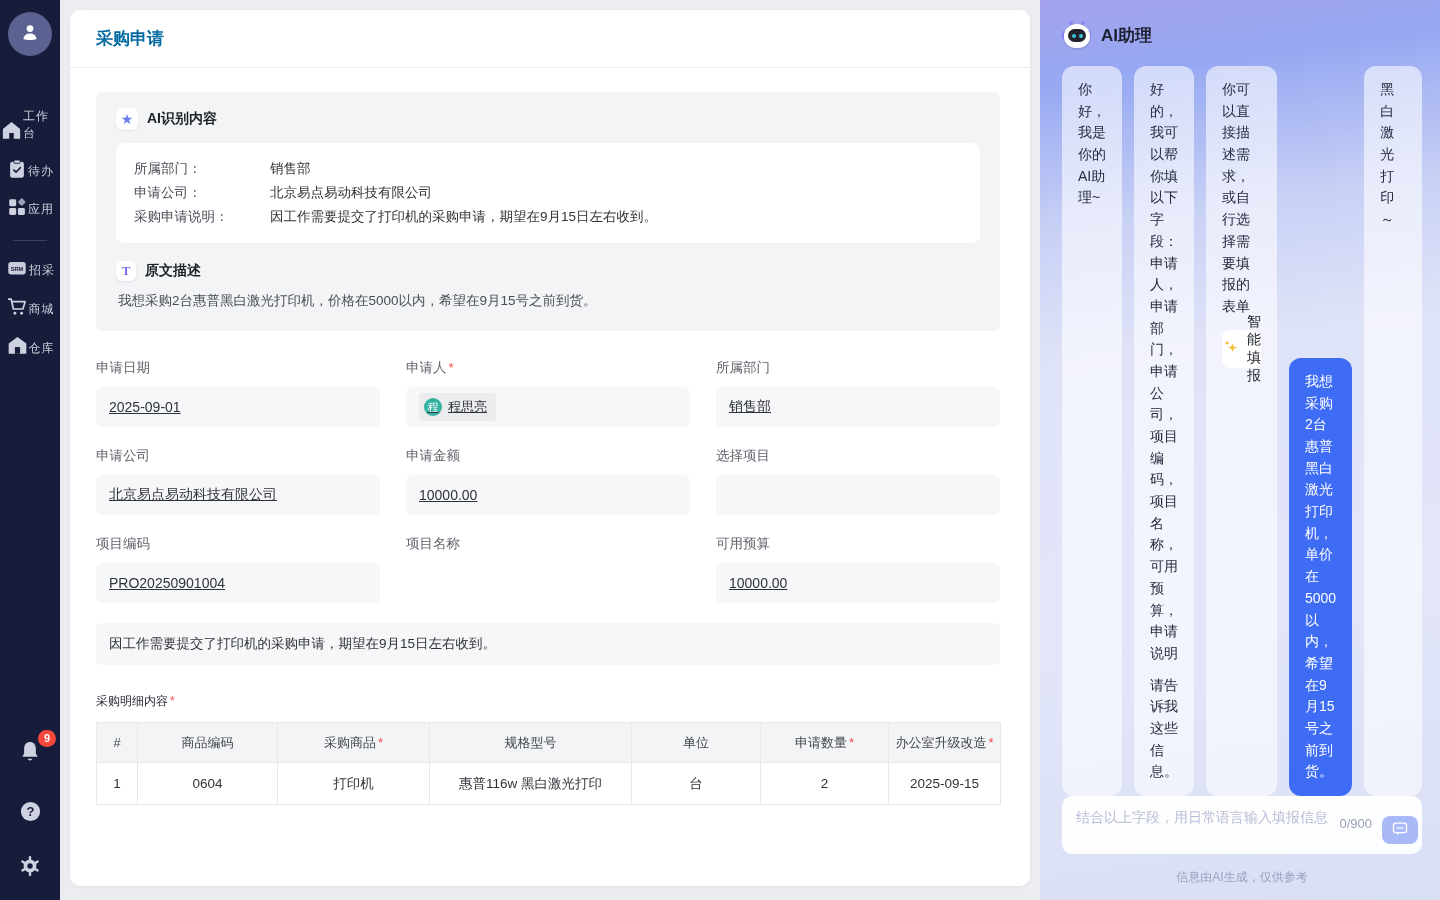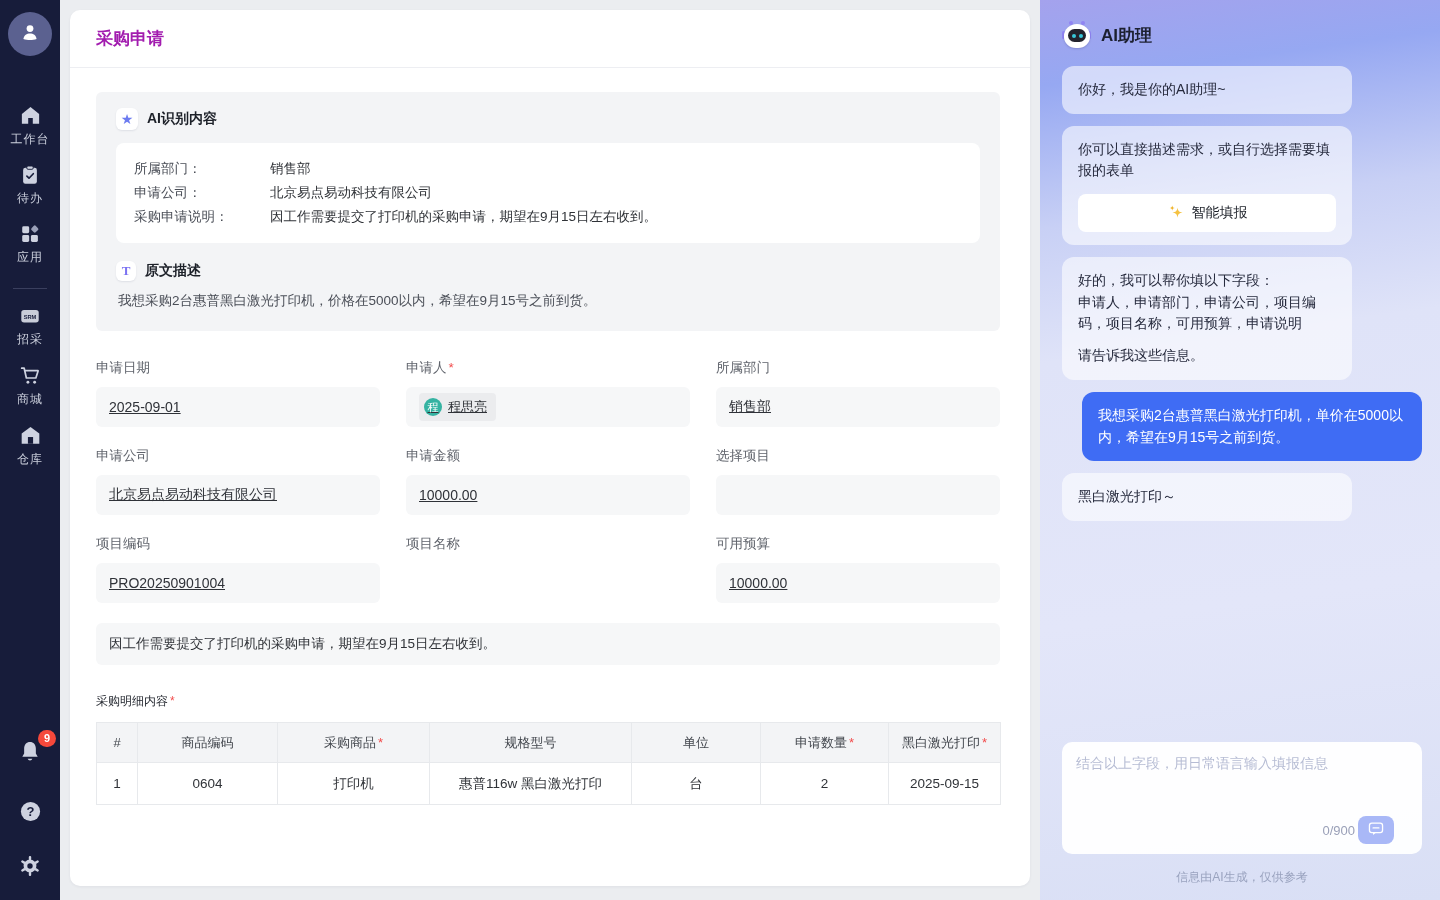--- a/index.html
+++ b/index.html
@@ -2,34 +2,34 @@
 <html><head>
 <meta charset="utf-8">
 <style>
   * { margin:0; padding:0; box-sizing:border-box; }
   html,body { width:1440px; height:900px; overflow:hidden; }
   body { font-family:"Liberation Sans","DejaVu Sans",sans-serif; display:flex; background:#ebedf0; color:#2f3238; }
 
   
   .sidebar { width:60px; background:#171c3a; display:flex; flex-direction:column; align-items:center; padding:12px 0 14px; flex-shrink:0; }
   .avatar { width:44px; height:44px; border-radius:50%; background:#5b6190; display:flex; align-items:center; justify-content:center; margin-bottom:48px; cursor:pointer; }
-  .nav-item { display:flex; flex-direction:column; align-items:center; margin-bottom:16px; cursor:pointer; }
+  .nav-item { display:flex; flex-direction:row; align-items:flex-end; margin-bottom:16px; cursor:pointer; }
   .nav-item svg { display:block; }
   .nav-label { font-size:12px; color:#ccd0dd; margin-top:4px; letter-spacing:1px; }
   .side-divider { width:34px; height:1px; background:#3a3f5e; margin:6px 0 16px; }
   .side-spacer { flex:1; }
   .bell-wrap { position:relative; margin-bottom:30px; cursor:pointer; }
   .badge { position:absolute; top:-9px; right:-13px; background:#f5483b; color:#fff; font-size:11px; line-height:1; padding:3px 6px; border-radius:9px; font-weight:700; }
   .round-btn { margin-bottom:26px; cursor:pointer; }
 
   
   .main { flex:1; padding:10px 10px 14px; min-width:0; }
   .card { background:#fff; border-radius:10px; height:100%; box-shadow:0 1px 3px rgba(30,35,60,.06); display:flex; flex-direction:column; overflow:hidden; }
   .card-header { height:58px; padding:0 26px; border-bottom:1px solid #edeef2; display:flex; align-items:center; flex-shrink:0; }
-  .page-title { font-size:17px; font-weight:700; color:#a21caf; }
+  .page-title { font-size:17px; font-weight:700; color:#0369a1; }
   .card-body { padding:24px 30px 26px 26px; overflow:hidden; }
 
   
   .ai-panel { background:#f3f4f6; border-radius:6px; padding:16px 20px 20px; margin-bottom:28px; }
   .ai-panel-header { display:flex; align-items:center; gap:9px; margin-bottom:13px; }
   .icon-sq { width:22px; height:22px; background:#fff; border-radius:6px; display:flex; align-items:center; justify-content:center; box-shadow:0 1px 2px rgba(40,50,90,.10); }
   .star-glyph { color:#6c7bf0; font-size:14px; line-height:1; }
   .t-glyph { color:#7b72f2; font-size:13px; font-weight:700; font-family:"Liberation Serif","DejaVu Serif",serif; }
   .ai-panel-title { font-size:14px; font-weight:700; color:#1d2129; }
   .ai-white-box { background:#fff; border-radius:8px; padding:14px 18px; margin-bottom:18px; }
@@ -62,31 +62,31 @@
   .robot { position:relative; width:30px; height:30px; }
   .robot .head { position:absolute; left:2px; top:4px; width:26px; height:24px; background:#fff; border-radius:50% 50% 46% 46%; box-shadow:0 1px 2px rgba(60,60,120,.25); }
   .robot .face { position:absolute; left:6px; top:9px; width:18px; height:13px; background:#23232d; border-radius:7px; }
   .robot .eye { position:absolute; top:14px; width:4px; height:4px; border-radius:50%; background:#38c7d8; }
   .robot .eye.l { left:10px; } .robot .eye.r { left:17px; }
   .robot .ear { position:absolute; top:11px; width:3px; height:8px; background:#8f84f2; border-radius:2px; }
   .robot .ear.l { left:0; } .robot .ear.r { right:1px; }
   .robot .ant { position:absolute; top:1px; width:4px; height:4px; border-radius:50%; background:#8f84f2; }
   .robot .ant.l { left:7px; } .robot .ant.r { right:7px; }
 
-  .chat { display:flex; flex-direction:column; gap:12px; }
+  .chat { display:flex; gap:12px; }
   .bubble { border-radius:12px; padding:13px 16px; font-size:14px; line-height:1.55; }
   .bubble.ai { background:rgba(255,255,255,.58); color:#262a3d; width:290px; }
   .bubble.user { background:#3f6cf4; color:#fff; width:340px; align-self:flex-end; }
   .bubble .para2 { margin-top:10px; }
   .smart-fill-btn { margin-top:12px; background:#fff; border:none; border-radius:8px; height:38px; width:100%; display:flex; align-items:center; justify-content:center; gap:7px; font-size:14px; color:#1d2129; cursor:pointer; font-family:inherit; }
 
   .assist-spacer { flex:1; }
   .input-card { background:rgba(255,255,255,.95); border-radius:10px; height:112px; padding:13px 14px; position:relative; margin-bottom:9px; cursor:text; }
   .input-placeholder { font-size:14px; color:#b6bcd4; }
-  .input-bottom { position:absolute; right:28px; bottom:10px; display:flex; align-items:center; gap:3px; }
+  .input-bottom { position:absolute; right:4px; bottom:10px; display:flex; align-items:flex-start; gap:10px; }
   .char-count { font-size:13px; color:#9aa0b8; }
   .send-btn { width:36px; height:28px; border:none; border-radius:8px; background:#a9b8f7; display:flex; align-items:center; justify-content:center; cursor:pointer; }
   .disclaimer { text-align:center; font-size:12px; color:#9aa3bf; padding:6px 0 2px; }
 </style>
 </head>
 <body>
 
 <div class="sidebar">
   <div class="avatar">
     <span>
@@ -319,21 +319,21 @@
             <col style="width:112px">
         </colgroup>
         <thead>
           <tr>
             <th><span>#</span></th>
             <th><span>商品编码</span></th>
             <th><span>采购商品</span><span class="req">*</span></th>
             <th><span>规格型号</span></th>
             <th><span>单位</span></th>
             <th><span>申请数量</span><span class="req">*</span></th>
-            <th><span>黑白激光打印</span><span class="req">*</span></th>
+            <th><span>办公室升级改造</span><span class="req">*</span></th>
           </tr>
         </thead>
         <tbody>
           <tr>
             <td>1</td>
             <td>0604</td>
             <td>打印机</td>
             <td>惠普116w 黑白激光打印</td>
             <td>台</td>
             <td>2</td>
@@ -358,36 +358,36 @@
       <span class="eye l"></span>
         <span class="eye r"></span>
     </span>
     <span class="assistant-title">AI助理</span>
   </div>
 
   <div class="chat">
     <div class="bubble ai">你好，我是你的AI助理~</div>
 
     <div class="bubble ai">
+      <div>好的，我可以帮你填以下字段：</div>
+      <div>申请人，申请部门，申请公司，项目编码，项目名称，可用预算，申请说明</div>
+      <div class="para2">请告诉我这些信息。</div>
+    </div>
+
+    <div class="bubble ai">
       <span>你可以直接描述需求，或自行选择需要填报的表单</span>
       <button class="smart-fill-btn">
         <span>
           <svg width="18" height="18" viewBox="0 0 24 24">
               <path d="M14 6 C14.7 10.6 16.2 12.1 20.8 12.8 C16.2 13.5 14.7 15 14 19.6 C13.3 15 11.8 13.5 7.2 12.8 C11.8 12.1 13.3 10.6 14 6 Z" fill="#f5c242"></path>
               <path d="M7 3.4 C7.35 5.7 8.1 6.45 10.4 6.8 C8.1 7.15 7.35 7.9 7 10.2 C6.65 7.9 5.9 7.15 3.6 6.8 C5.9 6.45 6.65 5.7 7 3.4 Z" fill="#f0b429"></path>
             </svg>
         </span>
         <span>智能填报</span>
       </button>
-    </div>
-
-    <div class="bubble ai">
-      <div>好的，我可以帮你填以下字段：</div>
-      <div>申请人，申请部门，申请公司，项目编码，项目名称，可用预算，申请说明</div>
-      <div class="para2">请告诉我这些信息。</div>
     </div>
 
     <div class="bubble user">我想采购2台惠普黑白激光打印机，单价在5000以内，希望在9月15号之前到货。</div>
 
     <div class="bubble ai">黑白激光打印～</div>
   </div>
 
   <div class="assist-spacer"></div>
 
   <div class="input-card">

